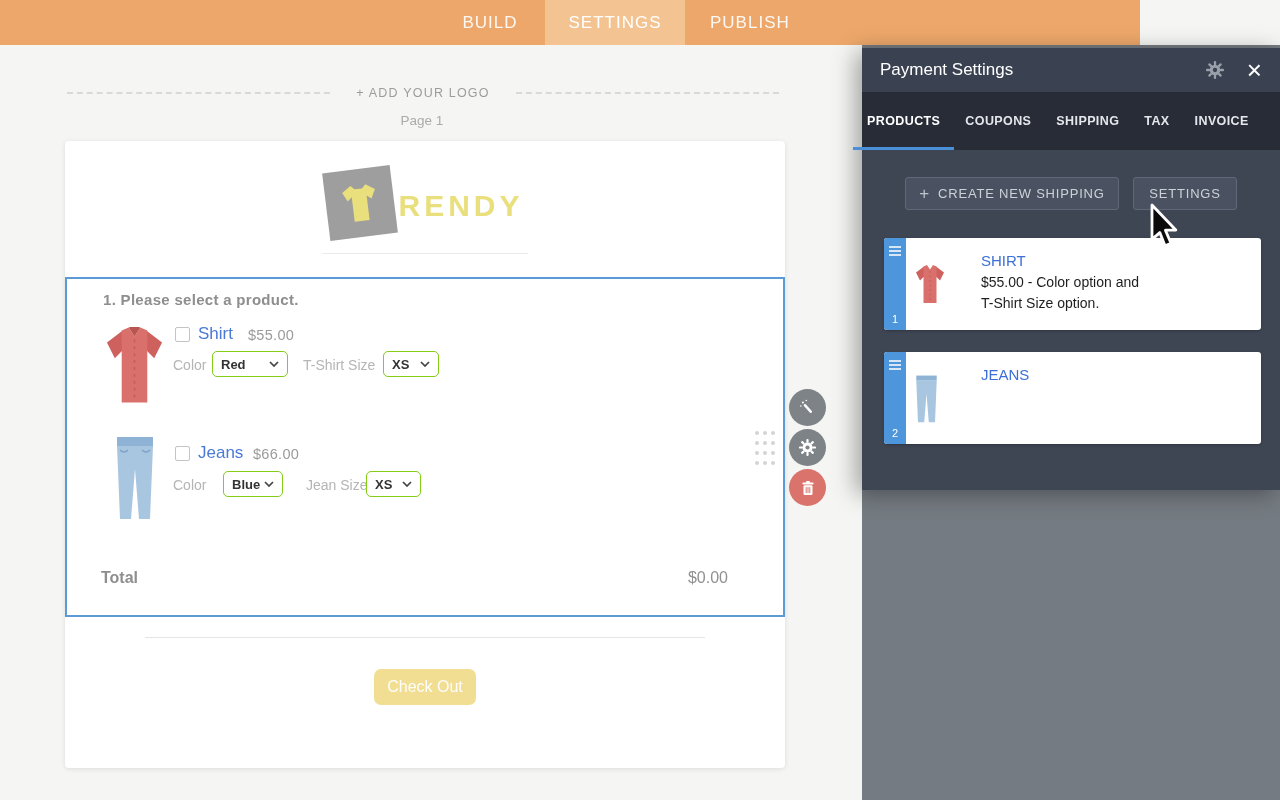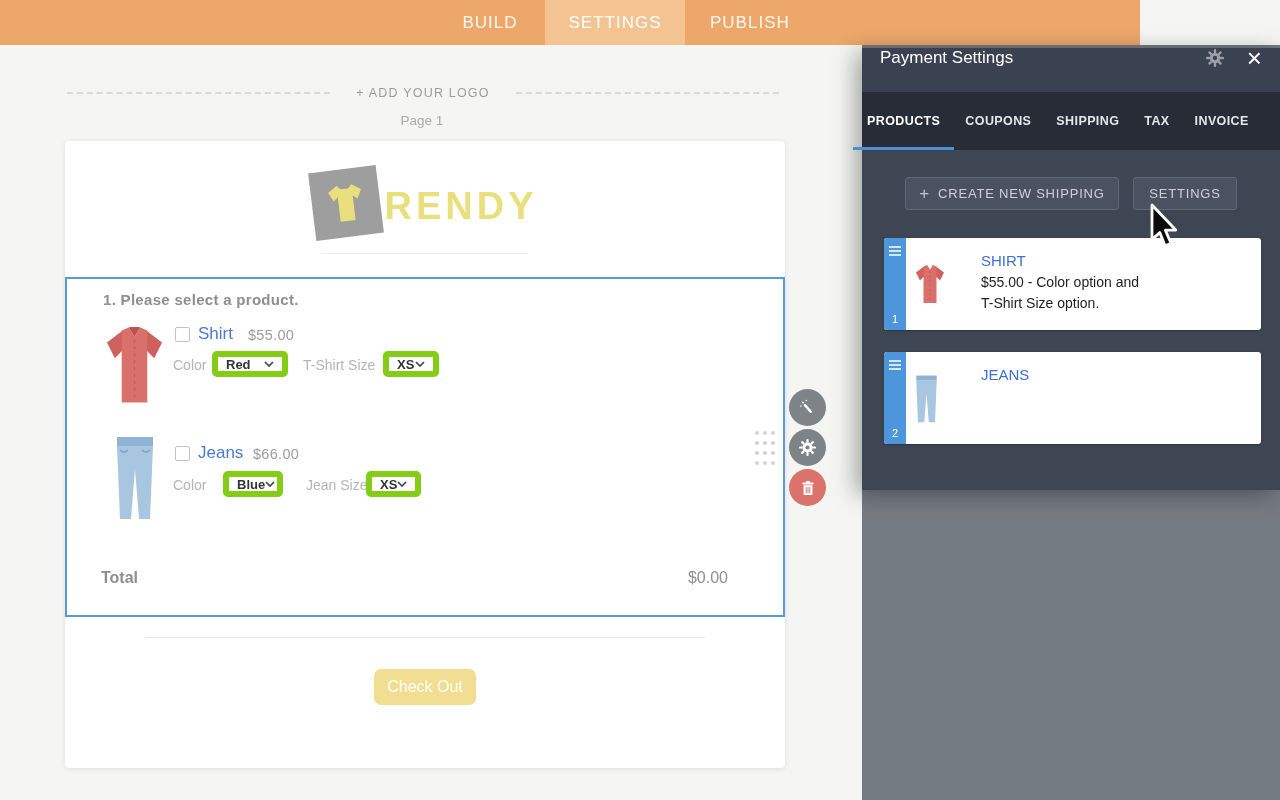--- a/index.html
+++ b/index.html
@@ -20,33 +20,33 @@
   .add-logo { color:#9C9C9C; font-size:12.5px; letter-spacing:1.2px; white-space:nowrap; }
   .page-label { position:absolute; left:67px; top:113px; width:710px; text-align:center; color:#ABABAB; font-size:13.5px; }
 
   .form-card { position:absolute; left:65px; top:141px; width:720px; height:627px; background:#fff;
                border-radius:4px; box-shadow:0 1px 5px rgba(0,0,0,.10); }
 
   
   .brand { position:absolute; left:0; top:28px; width:100%; display:flex; justify-content:center; align-items:center; }
   .brand-mark { width:68px; height:68px; background:#9E9E9E; transform:rotate(-7deg); display:flex;
                 align-items:center; justify-content:center; }
-  .brand-text { font-size:38px; font-weight:bold; color:#E9DF7D; letter-spacing:4px; margin-left:4px; margin-top:6px; }
+  .brand-text { font-size:30px; font-weight:bold; color:#E9DF7D; letter-spacing:4px; margin-left:4px; margin-top:6px; }
   .brand-divider { position:absolute; left:50%; transform:translateX(-50%); top:112px; width:206px; border-bottom:1px solid #ECECEC; }
 
   
   .sel-box { position:absolute; left:0; right:0; top:136px; height:340px; border:2px solid #5B9BD5; background:#fff; }
   .q-title { position:absolute; left:36px; top:12px; font-size:15px; font-weight:bold; color:#8E8E8E; letter-spacing:.3px; }
 
   .prod-img { position:absolute; }
   .checkbox { position:absolute; width:15px; height:15px; border:1px solid #C4C4C4; border-radius:2px; background:#fff; cursor:pointer; }
   .prod-name { position:absolute; font-size:17px; color:#4A79D6; cursor:pointer; }
   .prod-price { position:absolute; font-size:14.5px; color:#9B9B9B; letter-spacing:.3px; }
   .fld-label { position:absolute; font-size:14px; color:#B5B5B5; }
-  .select { position:absolute; height:26px; border:6px solid #84cc16; border-radius:5px; background:#fff;
+  .select { position:absolute; height:26px; border:1px solid #84cc16; border-radius:5px; background:#fff;
             display:flex; align-items:center; padding:0 8px; cursor:pointer; }
   .select .val { font-size:13px; font-weight:bold; color:#333; flex:1; }
   .select svg { flex:none; }
 
   .total-label { position:absolute; left:34px; top:290px; font-size:16px; font-weight:bold; color:#8E8E8E; }
   .total-value { position:absolute; right:55px; top:290px; font-size:16px; color:#909090; }
 
   .drag-dots { position:absolute; left:688px; top:152px; display:grid; grid-template-columns:repeat(3,4px);
                grid-gap:6px 4px; cursor:grab; }
   .drag-dots i { width:4px; height:4px; border-radius:50%; background:#D4D4D4; }
@@ -60,21 +60,21 @@
   .fab-col { position:absolute; left:789px; top:389px; display:flex; flex-direction:column; gap:3px; z-index:20; }
   .fab { width:37px; height:37px; border-radius:50%; border:none; display:flex; align-items:center;
          justify-content:center; cursor:pointer; }
   .fab.gray { background:#7E8387; }
   .fab.red { background:#D9736B; }
 
   
   .backdrop { position:absolute; left:862px; top:45px; width:418px; height:755px; background:#757B82; z-index:40; }
   .panel { position:absolute; left:862px; top:48px; width:418px; height:442px; background:#3F4653; z-index:50;
            box-shadow:-6px 4px 22px rgba(0,0,0,.35); }
-  .panel-header { position:relative; height:44px; background:#3A4150; display:flex; padding:0 18px; }
+  .panel-header { position:relative; height:44px; background:#3A4150; display:flex; align-items:center; padding:0 18px; }
   .panel-title { color:#FFFFFF; font-size:17px; flex:1; }
   .hdr-gear { margin-right:22px; cursor:pointer; display:flex; }
   .hdr-close { color:#fff; font-size:26px; line-height:20px; cursor:pointer; }
 
   .panel-tabs { position:relative; height:58px; background:#272C37; display:flex; align-items:center;
                 padding-left:5px; column-gap:25px; }
   .ptab { position:relative; height:58px; line-height:58px; color:#E4E7EB; font-size:12.5px; font-weight:bold;
           letter-spacing:.4px; cursor:pointer; }
   .ptab.active { color:#fff; }
   .ptab.active::after { content:""; position:absolute; left:-14px; right:-14px; bottom:0; height:3px; background:#4A90D9; }

